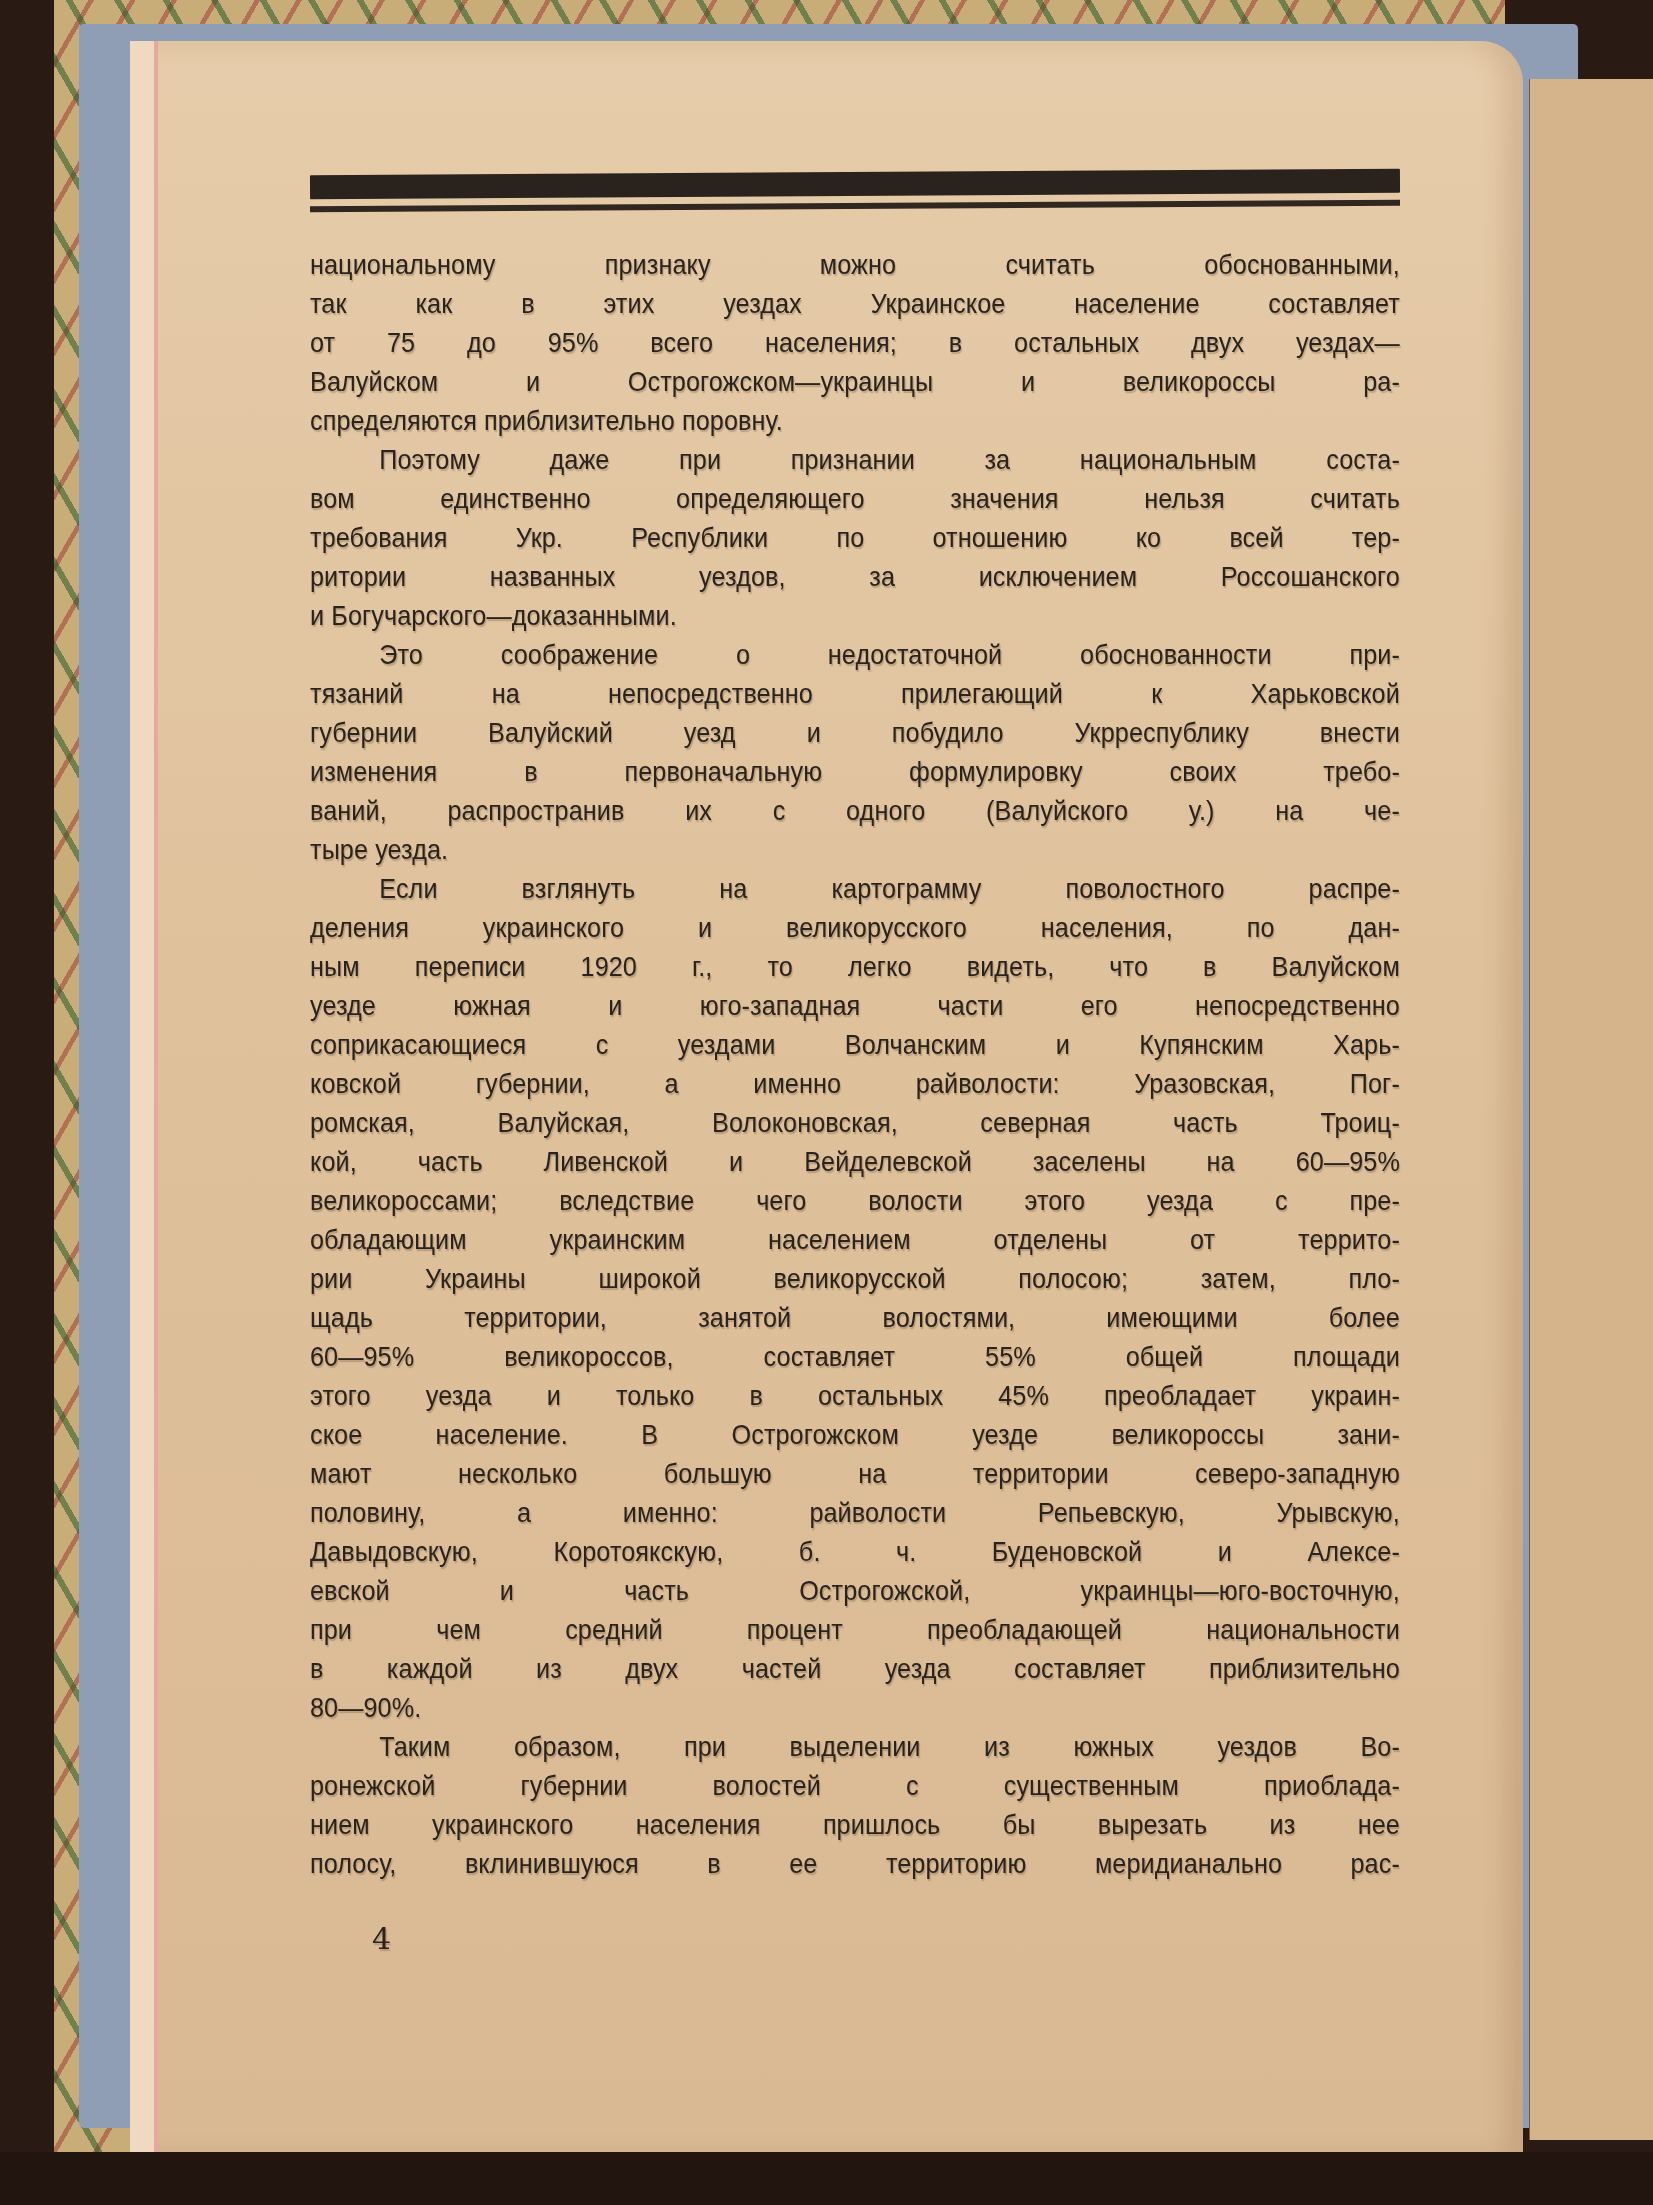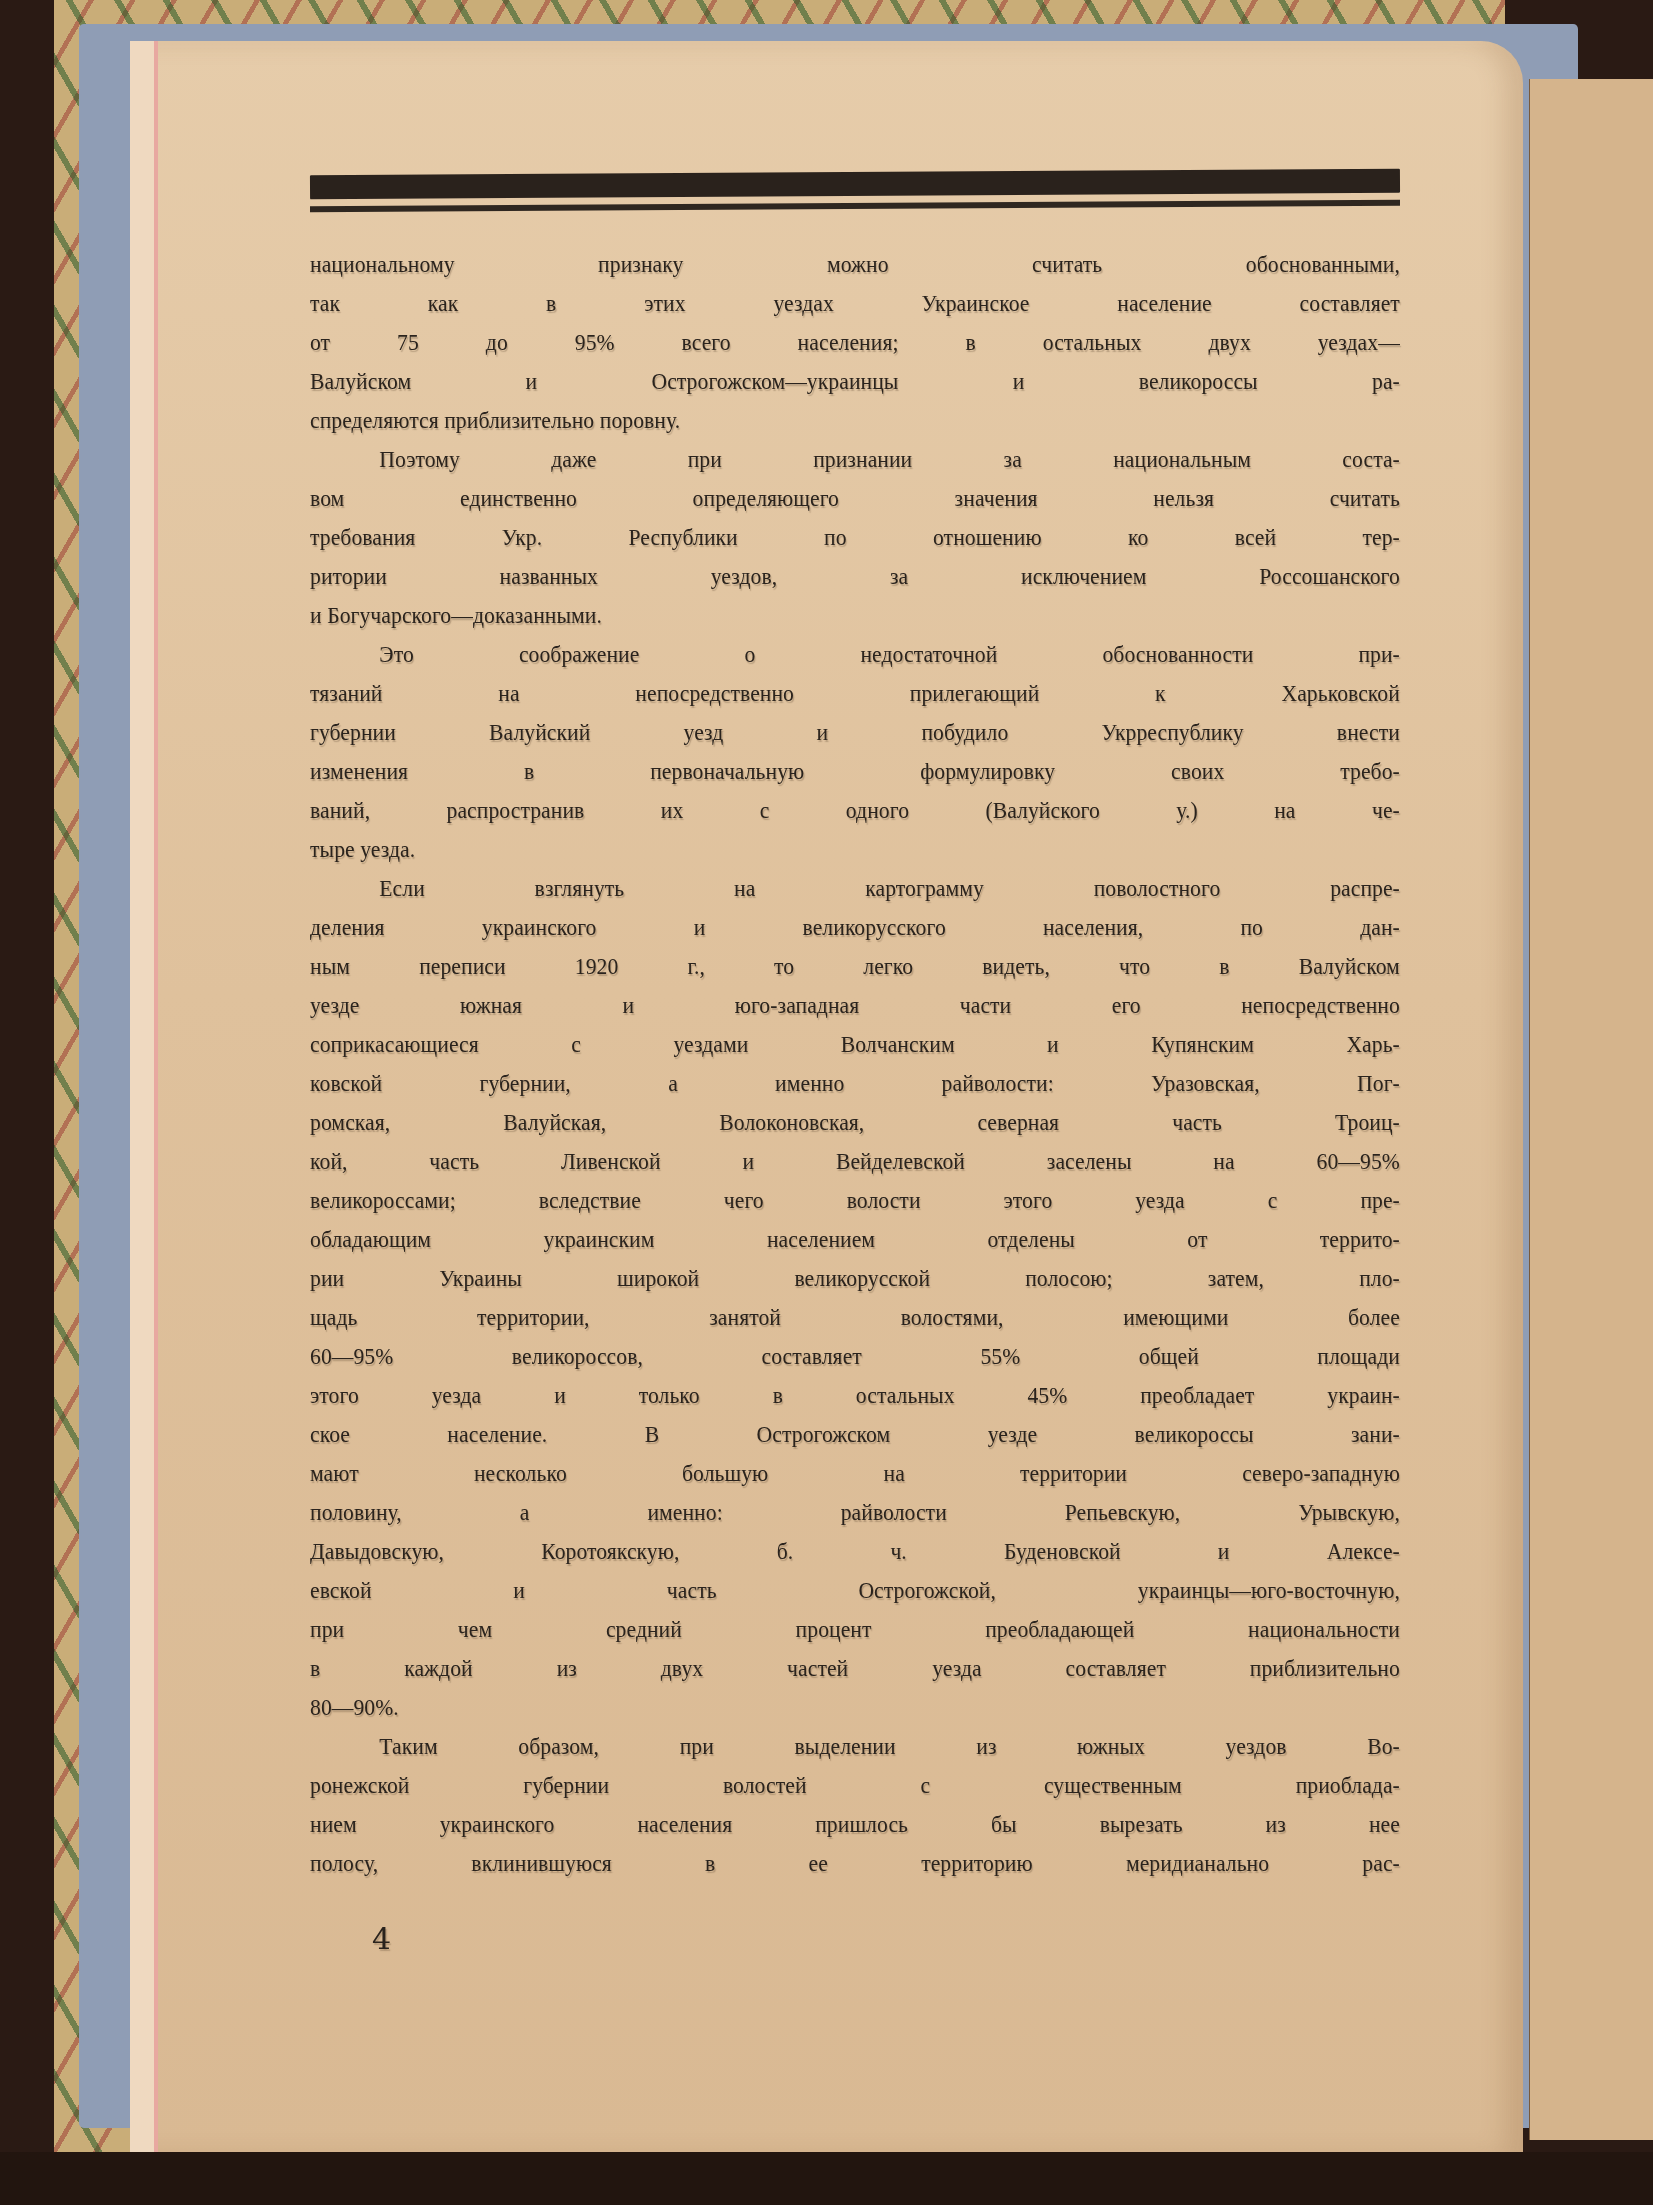--- a/index.html
+++ b/index.html
@@ -39,22 +39,22 @@
     background: #2a221c; transform: rotate(-0.35deg);
     border-radius: 1.2px;
   }
   .rule-thin {
     position: absolute; left: 180px; top: 162px; width: 1090px; height: 6px;
     background: #2f2720; transform: rotate(-0.35deg);
   }
   .text-block {
     position: absolute; left: 180px; top: 204px; width: 1090px;
     color: #2a231d;
-    font-family: Liberation Serif, serif;
-    font-size: 24px;
+    font-family: Liberation Sans, sans-serif;
+    font-size: 28px;
     line-height: 39px;
     letter-spacing: 0.1px;
     text-shadow: 1.2px 1.8px 1.2px rgba(60,40,20,0.25);
   }
   .line {
     display: block; white-space: nowrap;
     text-align: justify; text-align-last: justify;
     transform-origin: left center;
     transform: scaleX(0.9);
     width: 111.1%;

